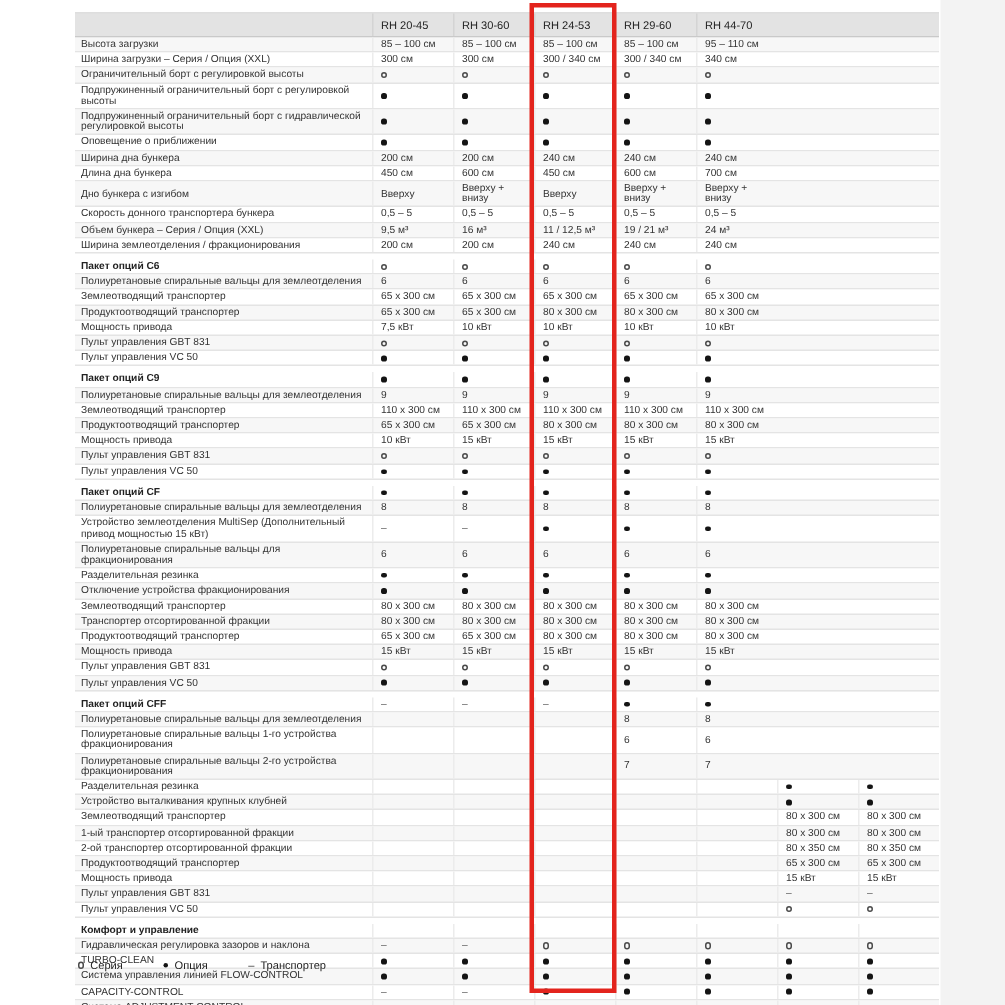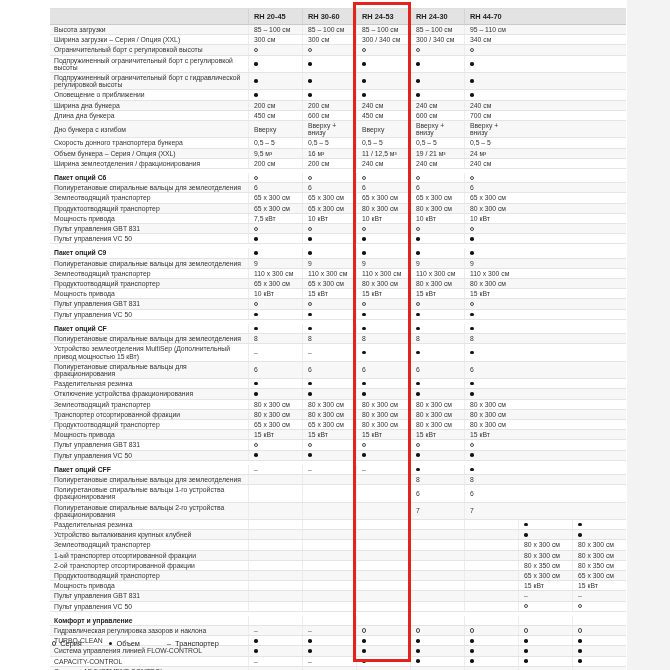--- a/index.html
+++ b/index.html
@@ -10,21 +10,21 @@
     color:#333;
   }
   .right-band{position:absolute;top:0;left:627px;width:43px;height:670px;background:#f3f3f3;}
   .table-wrap{position:absolute;left:50px;top:8px;z-index:2;}
   .trow{display:flex;align-items:stretch;border-bottom:1px solid #e4e4e4;background:#fff;min-height:7.5px;}
   .trow.shade{background:#f7f7f7;}
   .trow.thead{background:#e3e3e3;height:15px;border-top:1px solid #dedede;border-bottom:1px solid #c9c9c9;}
   .cell{display:flex;align-items:center;box-sizing:border-box;}
   .label-cell{width:198px;padding:1px 3px 1px 4px;font-size:6.8px;line-height:7.2px;}
   .vcell{width:54px;padding:1px 6px 1px 5px;font-size:6.8px;line-height:7.2px;border-left:1px solid #ececec;}
-  .thead .vcell{font-weight:bold;font-size:7.4px;color:#1f1f1f;border-left:1px solid #d4d4d4;}
+  .thead .vcell{font-weight:normal;font-size:7.4px;color:#1f1f1f;border-left:1px solid #d4d4d4;}
   .section-title .label-cell{font-weight:bold;color:#222;}
   .section-gap{height:4px;background:transparent;border:0;}
   .na{color:#555;}
   .mk{display:inline-block;flex:none;}
   .mk.dot{width:3.5px;height:3.5px;border-radius:50%;background:#141414;}
   .mk.ring{width:4.2px;height:4.2px;border:1px solid #4a4a4a;border-radius:50%;background:transparent;box-sizing:border-box;}
   .highlight-box{position:absolute;left:353px;top:2px;width:52px;height:654px;border:3px solid #e3241d;z-index:6;pointer-events:none;background:transparent;}
   .legend{position:absolute;left:52px;top:639px;display:flex;align-items:center;gap:27px;z-index:3;}
   .legend-item{display:flex;align-items:center;gap:4px;font-size:7.4px;color:#222;}
   .legend .mk.dash{width:auto;height:auto;font-size:7.4px;color:#333;}
@@ -33,21 +33,21 @@
 <body>
 
 <div class="right-band"></div>
 
 <div class="table-wrap">
     <div class="trow thead">
       <div class="cell label-cell"></div>
       <div class="cell vcell th">RH 20-45</div>
       <div class="cell vcell th">RH 30-60</div>
       <div class="cell vcell th">RH 24-53</div>
-      <div class="cell vcell th">RH 24-30</div>
+      <div class="cell vcell th">RH 29-60</div>
       <div class="cell vcell th">RH 44-70</div>
     </div>
     <div class="trow shade">
       <div class="cell label-cell">Высота загрузки</div>
       <div class="cell vcell">85 – 100 см</div>
       <div class="cell vcell">85 – 100 см</div>
       <div class="cell vcell">85 – 100 см</div>
       <div class="cell vcell">85 – 100 см</div>
       <div class="cell vcell">95 – 110 см</div>
     </div>
@@ -768,19 +768,19 @@
 
 <div class="highlight-box" style="border-color: rgb(227, 36, 29);"></div>
 
 <div class="legend">
   <div class="legend-item">
     <span class="mk ring"></span>
     <span>Серия</span>
   </div>
   <div class="legend-item">
     <span class="mk dot"></span>
-    <span>Объем</span>
+    <span>Опция</span>
   </div>
   <div class="legend-item">
     <span class="mk dash">–</span>
     <span>Транспортер</span>
   </div>
 </div>
 
 </body></html>

